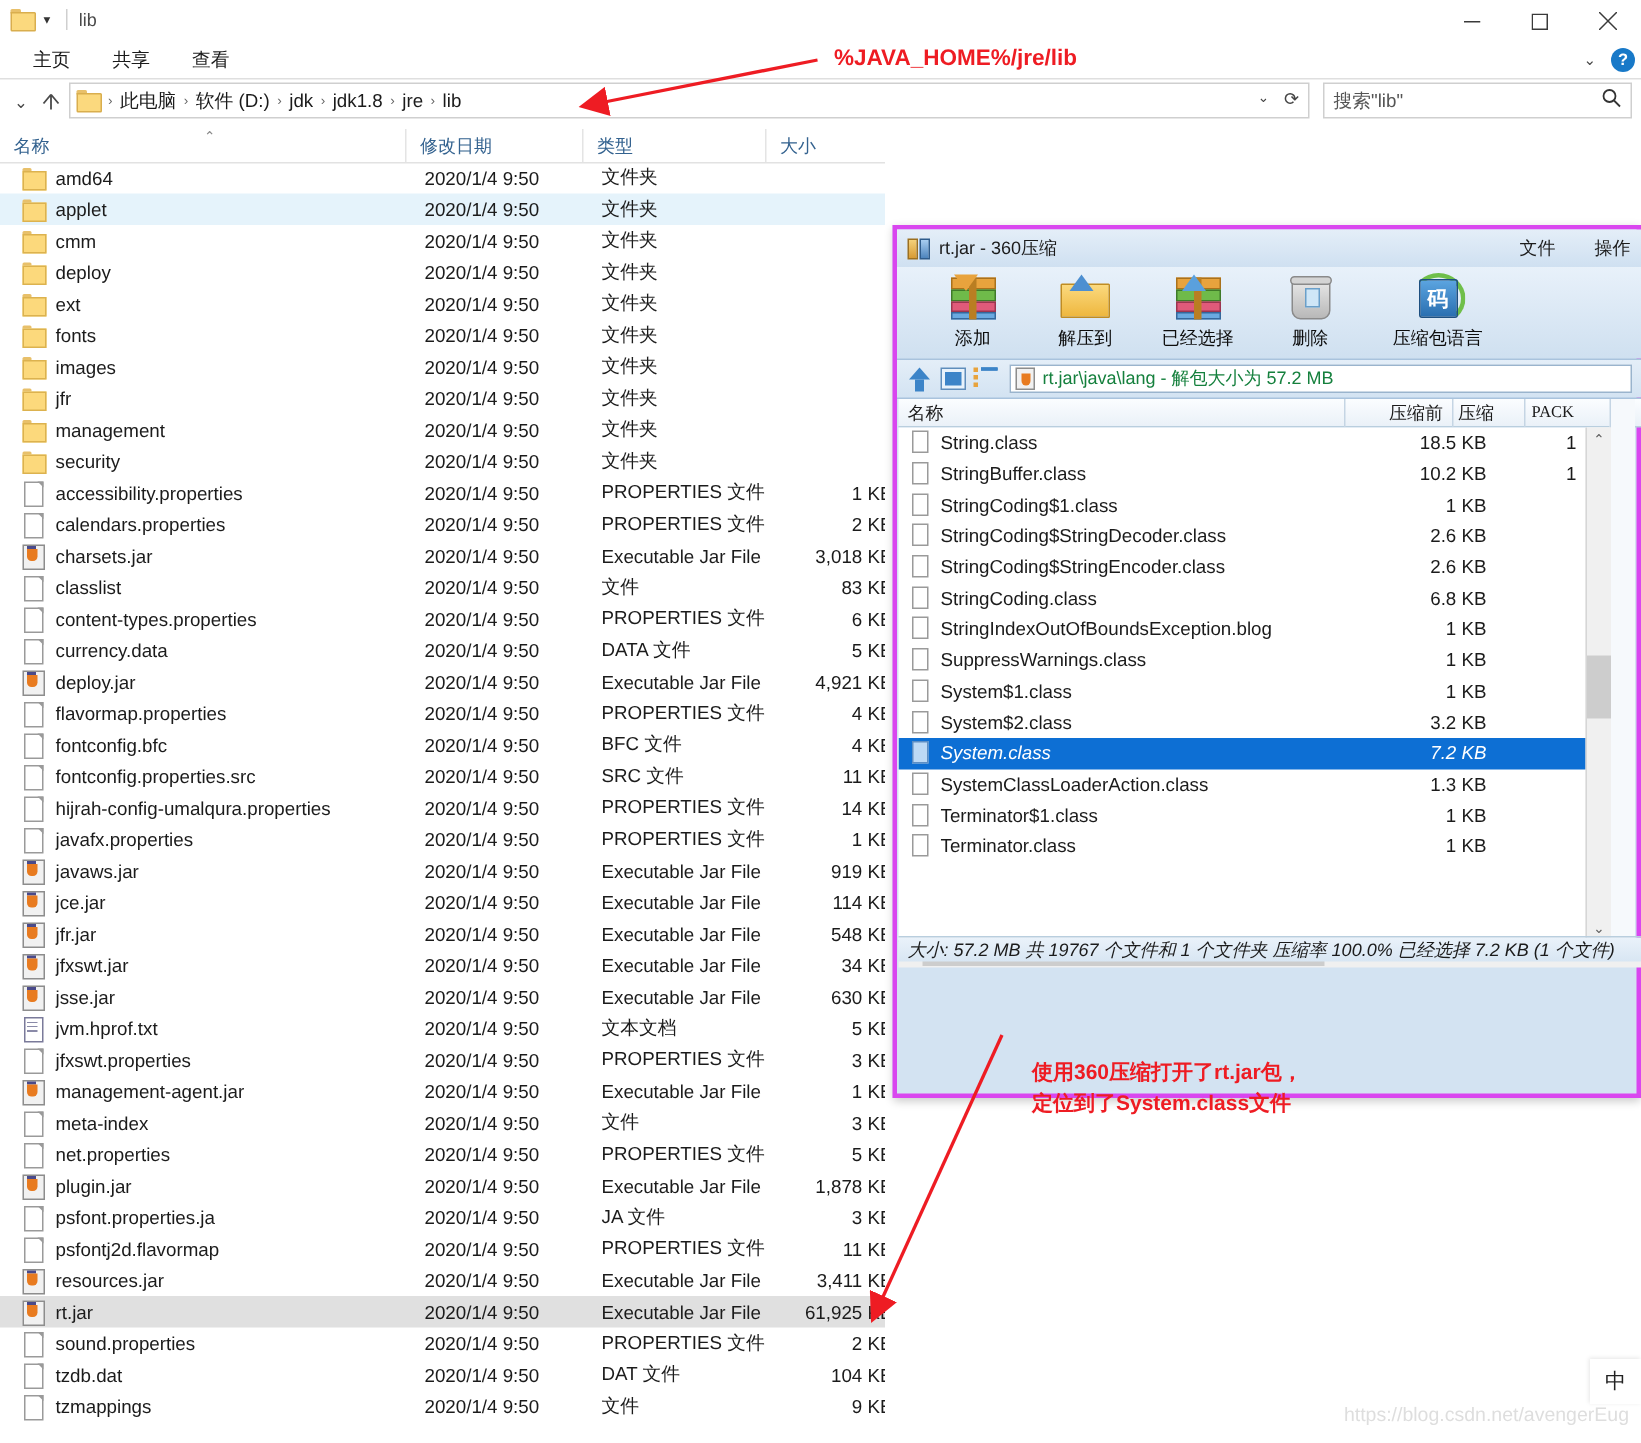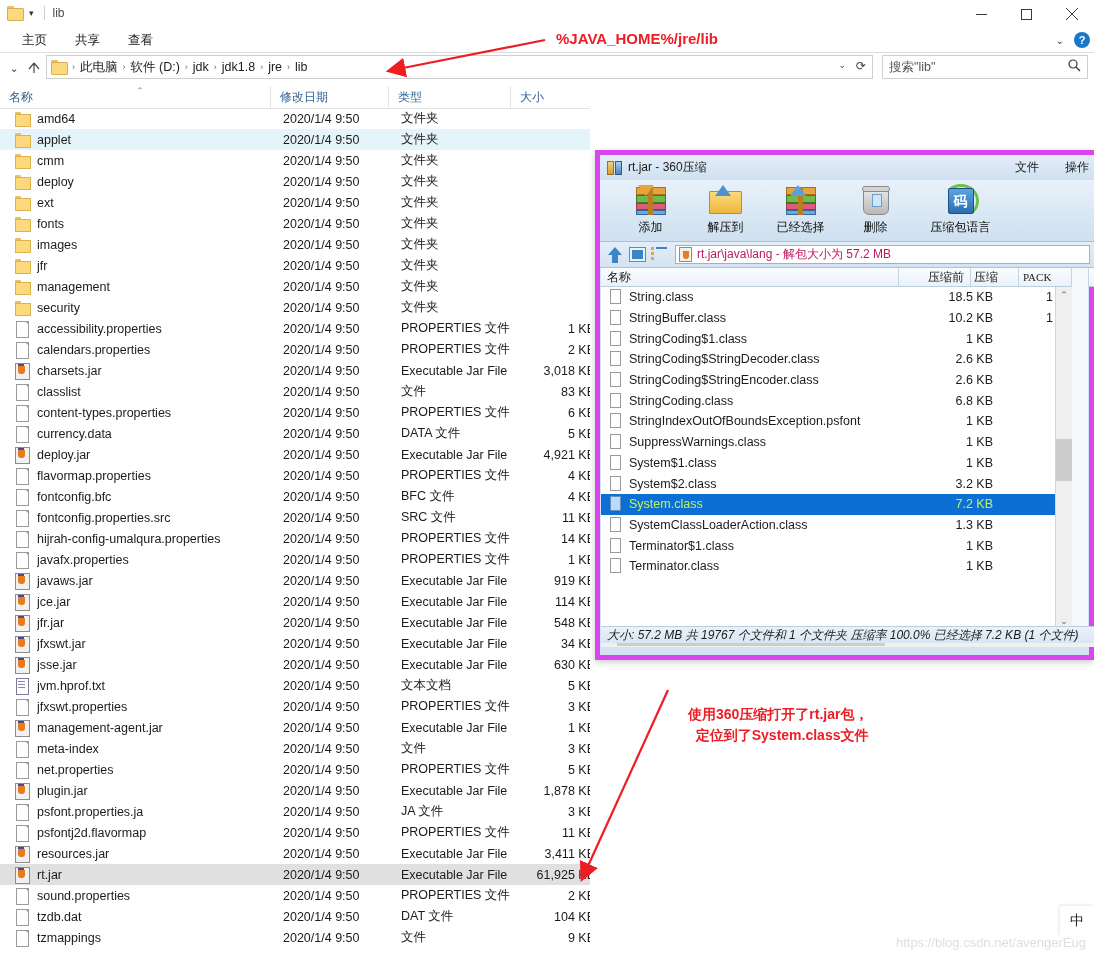--- a/index.html
+++ b/index.html
@@ -270,23 +270,23 @@
   }
   .fr-name { flex: none; width: 246px; overflow: hidden; white-space: nowrap; }
   .fr-date { flex: none; width: 118px; color: #1b1b1b; }
   .fr-type { flex: none; width: 122px; color: #1b1b1b; }
   .fr-size { flex: none; width: 72px; text-align: right; color: #1b1b1b; }
 
   
   #archiver {
     position: absolute;
     left: 595px; top: 150px;
-    width: 499px; height: 510px;
+    width: 499px; height: 582px;
     background: #d3e3f2;
-    border: 5px solid #d946ef;
+    border: 3px solid #d946ef;
     box-sizing: border-box;
     box-shadow: 0 2px 6px rgba(0,0,0,0.22);
     font-size: 12px;
   }
   .arc-title {
     position: absolute; left: 0; top: 0;
     width: 497px; height: 25px;
     background: linear-gradient(to bottom, #e4eef8, #cfe0f1);
     display: flex; align-items: center;
     padding-left: 7px;
@@ -400,21 +400,21 @@
   }
   .nv-list span:nth-child(1){top:1px;} .nv-list span:nth-child(2){top:6px;} .nv-list span:nth-child(3){top:11px;}
   .nv-list i {
     position: absolute; left: 0; width: 3px; height: 3px; background: #e8a33d;
   }
   .nv-list i:nth-of-type(1){top:0px;} .nv-list i:nth-of-type(2){top:5px;} .nv-list i:nth-of-type(3){top:10px;}
   .nv-path {
     flex: 1; height: 19px; margin-right: 7px;
     background: #ffffff; border: 1px solid #9ab4cd; box-sizing: border-box;
     display: flex; align-items: center; padding-left: 3px;
-    font-size: 12px; color: #be185d;
+    font-size: 12px; color: #15803d;
   }
   .nv-path .jico {
     width: 14px; height: 15px; position: relative; margin-right: 4px; flex: none;
   }
   .nv-path .jico .pg { position:absolute; left:0; top:0; width:13px; height:15px; background:#f1f1f1; border:1px solid #8d8d8d; box-sizing:border-box;}
   .nv-path .jico .cp { position:absolute; left:4px; top:4px; width:6px; height:8px; background:#e87b20; border-radius:0 0 3px 3px;}
 
   .arc-colheads {
     position: absolute; left: 1px; top: 113px;
     width: 495px; height: 19px;
@@ -435,21 +435,21 @@
     width: 480px; height: 342px;
     background: #ffffff;
     overflow: hidden;
     border-right: 1px solid #c5d5e4;
   }
   .arow {
     height: 20.7px;
     display: flex; align-items: center;
     font-size: 12.5px; color: #1b1b1b;
   }
-  .arow.sel { background: #0d6fd4; color: #bef264; }
+  .arow.sel { background: #0d6fd4; color: #ffffff; font-style: italic; }
   .a-ico {
     width: 14px; height: 16px; margin-left: 8px; margin-right: 6px; position: relative; flex: none;
   }
   .a-ico .pg { position: absolute; left:1px; top:0; width:11px; height:15px; background:#fff; border:1px solid #9a9a9a; box-sizing:border-box;}
   .arow.sel .a-ico .pg { background:#bcd9f5; border-color:#5c8ec4;}
   .a-name { flex: none; width: 290px; overflow: hidden; white-space: nowrap; }
   .a-before { flex: none; width: 74px; text-align: right; }
   .a-after { flex: none; width: 60px; text-align: right; padding-right: 4px; }
 
   .arc-vscroll {
@@ -496,21 +496,20 @@
     font-size: 12px; color: #1b1b1b; font-style: italic;
   }
 
   
   .anno {
     position: absolute;
     color: #ee1c23;
     font-weight: bold;
     font-family: "Liberation Sans", "DejaVu Sans", sans-serif;
     white-space: pre;
-    text-align: right;
   }
   #anno-top { left: 556px; top: 30px; font-size: 15px; }
   #anno-bottom { left: 688px; top: 668px; font-size: 14px; line-height: 21px; margin-top: 36px; }
   .anno-svg { position: absolute; left: 0; top: 0; pointer-events: none; }
 
   
   .ime-badge {
     position: absolute; right: 0; top: 906px;
     width: 34px; height: 30px;
     background: #ffffff;
@@ -1173,21 +1172,21 @@
           <i class="pg"></i>
         </span>
         <span class="a-name">StringCoding.class</span>
         <span class="a-before">6.8 KB</span>
         <span class="a-after"></span>
       </div>
       <div class="arow">
         <span class="a-ico">
           <i class="pg"></i>
         </span>
-        <span class="a-name">StringIndexOutOfBoundsException.psfont</span>
+        <span class="a-name">StringIndexOutOfBoundsException.blog</span>
         <span class="a-before">1 KB</span>
         <span class="a-after"></span>
       </div>
       <div class="arow">
         <span class="a-ico">
           <i class="pg"></i>
         </span>
         <span class="a-name">SuppressWarnings.class</span>
         <span class="a-before">1 KB</span>
         <span class="a-after"></span>

